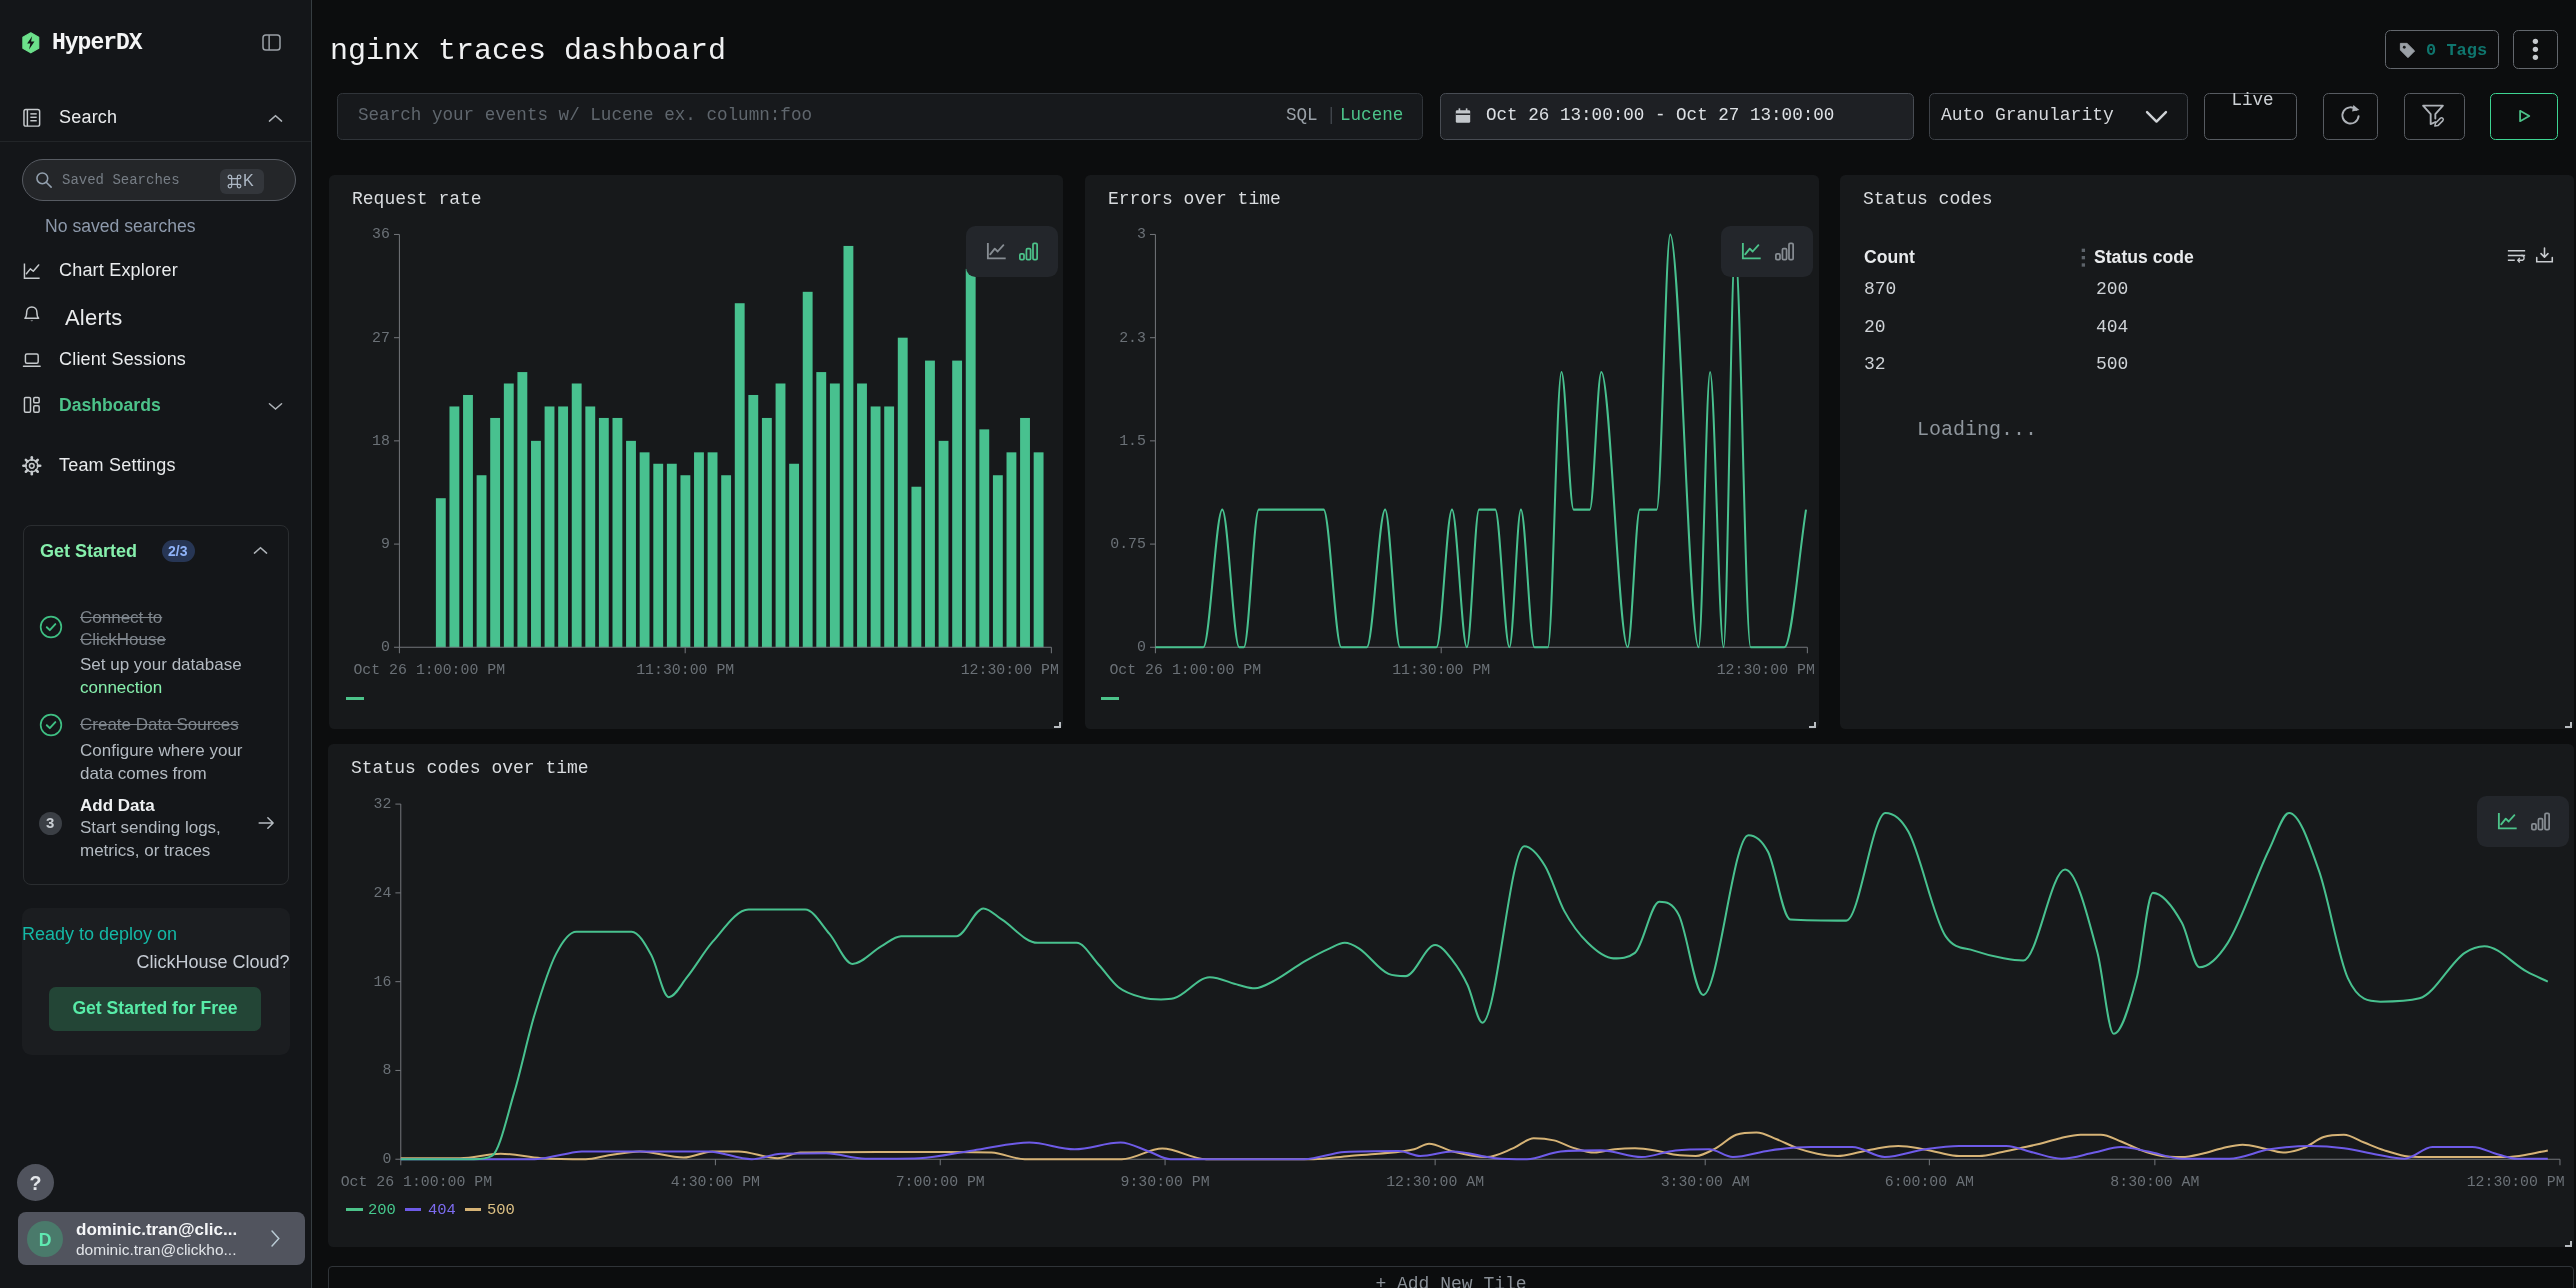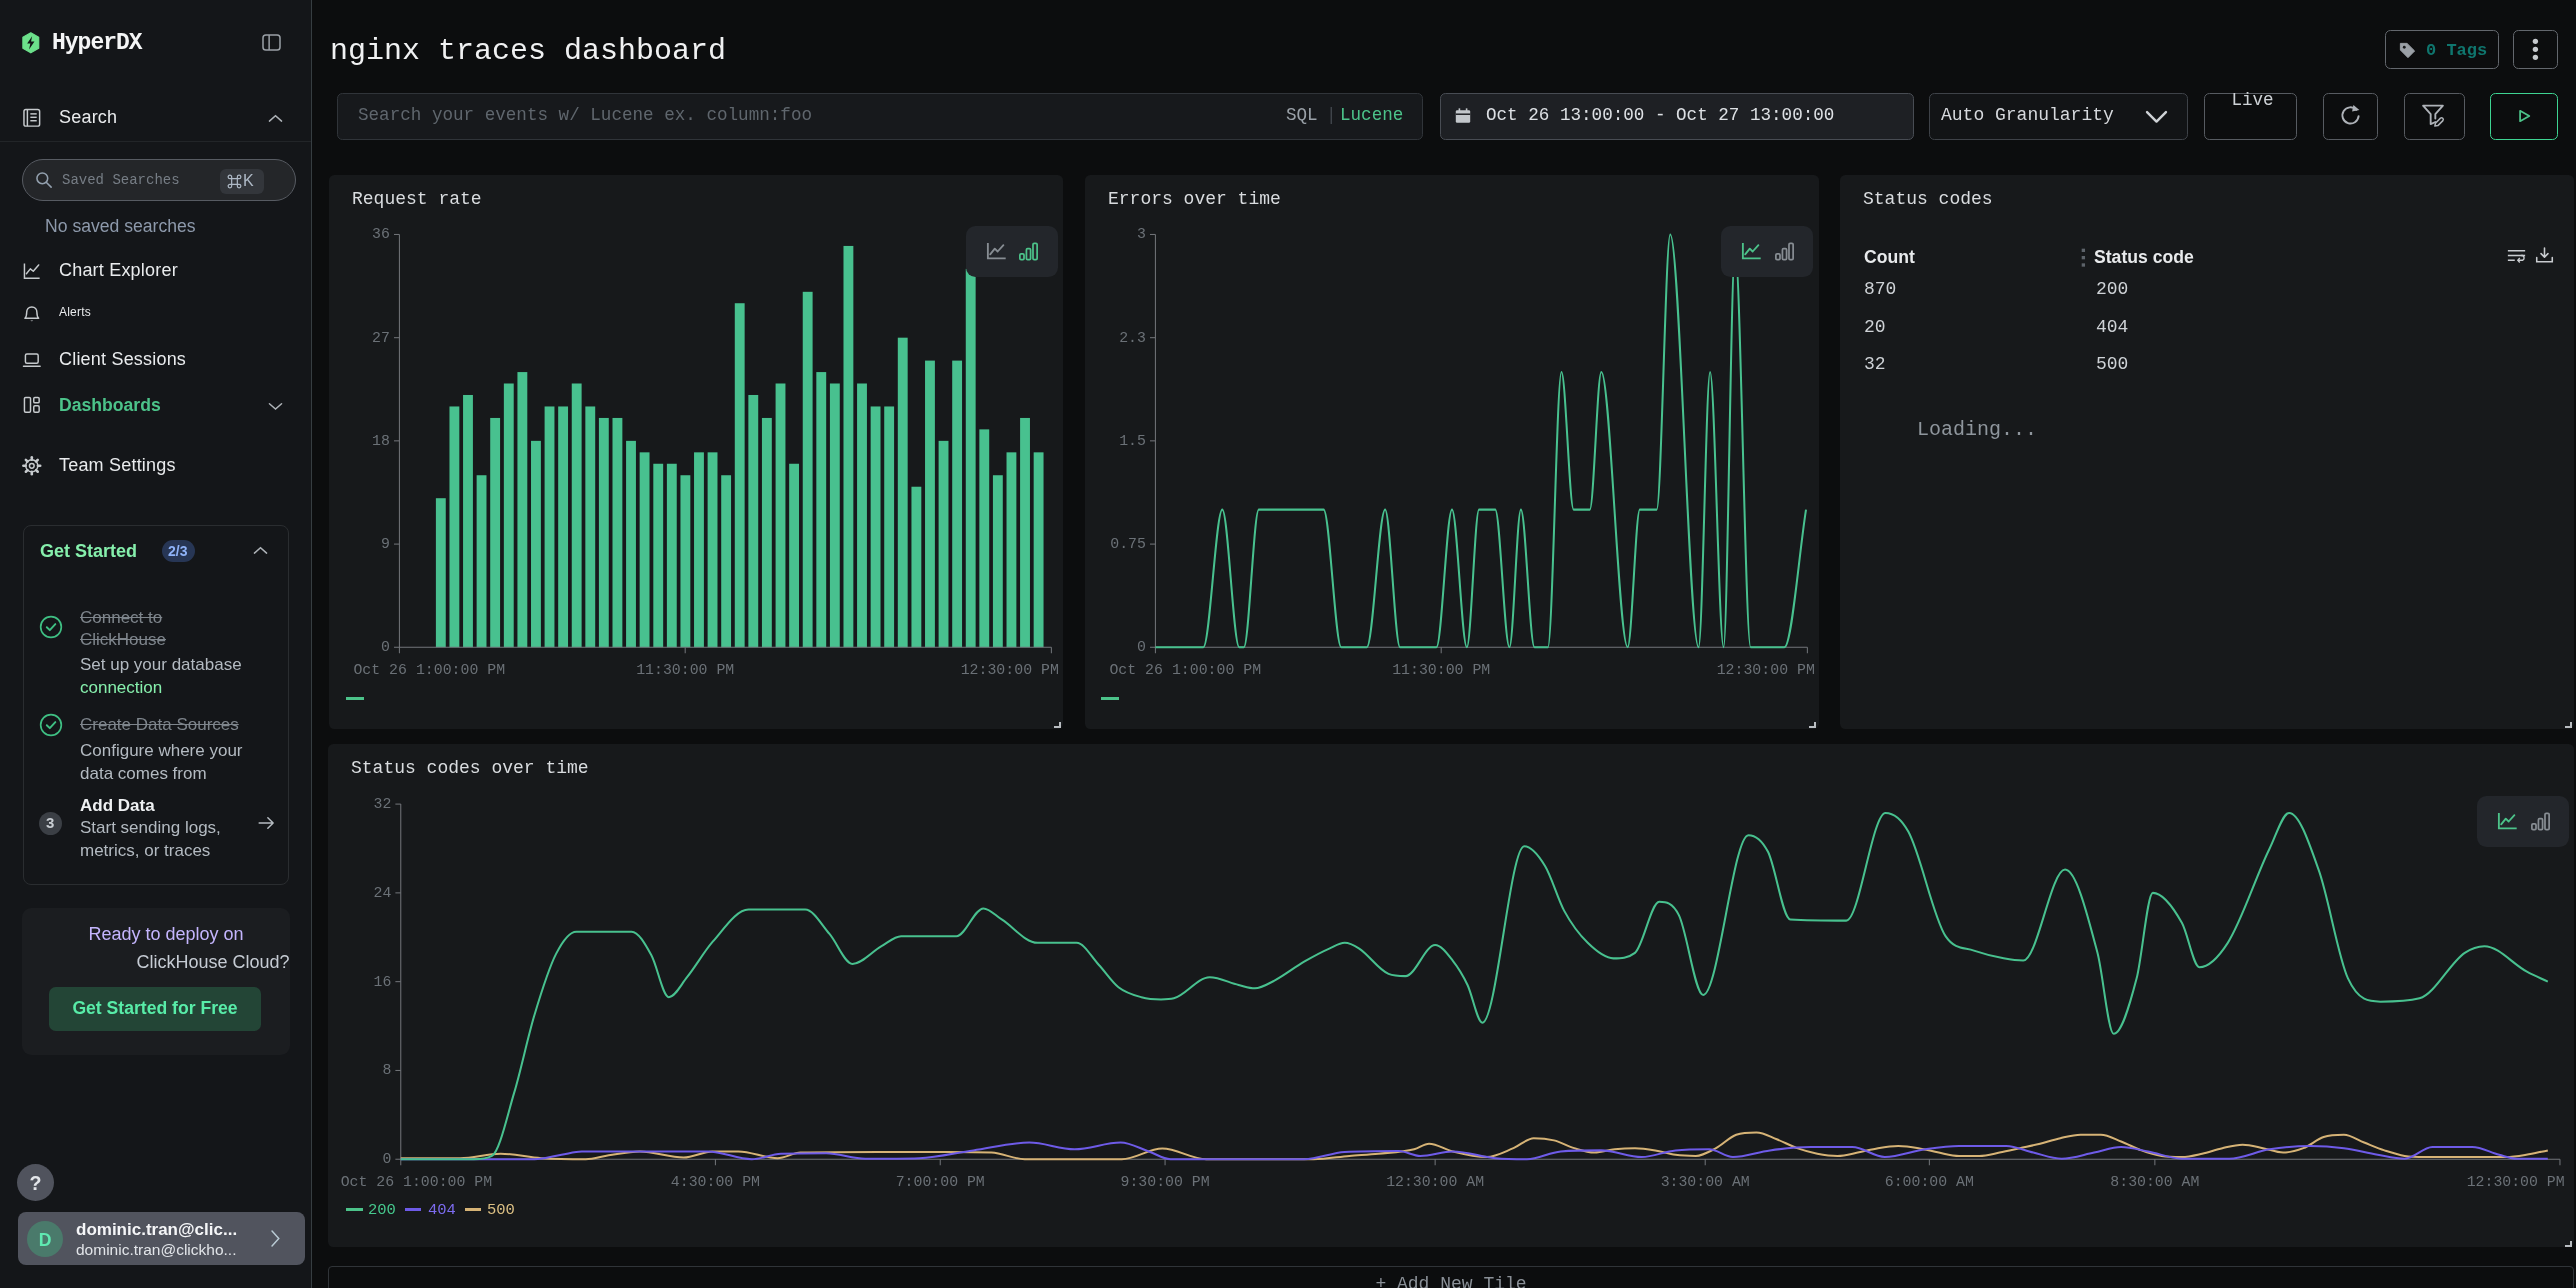--- a/index.html
+++ b/index.html
@@ -45,21 +45,21 @@
 <div class="abs" style="left:45px;top:216px;font-size:17.6px;color:#8d99ab">No saved searches</div>
 <svg class="abs" style="left:22px;top:261px" width="19.6" height="19.6" viewBox="0 0 20 20">
     <path d="M2.5,2.5 V17.5 H18" fill="none" stroke="#c6cacd" stroke-width="1.5"></path>
     <path d="M4.5,13 L8.5,8 L11.5,10.5 L17,4" fill="none" stroke="#c6cacd" stroke-width="1.5" stroke-linejoin="round" stroke-linecap="round"></path>
   </svg>
 <div class="abs" style="left:59px;top:260px;font-size:18px;letter-spacing:0.2px;color:#e9ebed">Chart Explorer</div>
 <svg class="abs" style="left:22px;top:305px" width="19.6" height="19.6" viewBox="0 0 20 20">
     <path d="M10,2 C6.7,2 4.8,4.6 4.8,7.5 C4.8,12 3,13.5 3,13.5 H17 C17,13.5 15.2,12 15.2,7.5 C15.2,4.6 13.3,2 10,2 Z" fill="none" stroke="#c6cacd" stroke-width="1.5" stroke-linejoin="round"></path>
     <path d="M8.6,15.8 A1.6,1.6 0 0 0 11.4,15.8 Z" fill="#c6cacd"></path>
   </svg>
-<div class="abs" style="left:59px;top:305px;font-size:12px;letter-spacing:0.2px;color:#e9ebed">Alerts</div>
+<div class="abs" style="left:65px;top:305px;font-size:22px;letter-spacing:0.2px;color:#e9ebed">Alerts</div>
 <svg class="abs" style="left:22px;top:350px" width="19.6" height="19.6" viewBox="0 0 20 20">
     <rect x="3.5" y="4" width="13" height="9.5" rx="1.5" fill="none" stroke="#c6cacd" stroke-width="1.5"></rect>
     <line x1="1.5" y1="16.5" x2="18.5" y2="16.5" stroke="#c6cacd" stroke-width="1.5" stroke-linecap="round"></line>
   </svg>
 <div class="abs" style="left:59px;top:349px;font-size:18px;letter-spacing:0.2px;color:#e9ebed">Client Sessions</div>
 <svg class="abs" style="left:22px;top:395px" width="19.6" height="19.6" viewBox="0 0 20 20">
     <rect x="2.5" y="2.5" width="6.2" height="15" rx="1.2" fill="none" stroke="#c6cacd" stroke-width="1.5"></rect>
     <rect x="12" y="2.5" width="5.5" height="5.5" rx="1.2" fill="none" stroke="#c6cacd" stroke-width="1.5"></rect>
     <rect x="12" y="11" width="5.5" height="6.5" rx="1.2" fill="none" stroke="#c6cacd" stroke-width="1.5"></rect>
   </svg>
@@ -104,21 +104,21 @@
 <div class="abs" style="left:80px;top:764px;font-size:17px;color:#b3bac1">data comes from</div>
 <div class="abs" style="left:39px;top:812px;width:23px;height:23px;border-radius:50%;background:#3b3f45"></div>
 <div class="abs" style="left:46px;top:814px;font-size:15px;font-weight:bold;color:#c9ced3">3</div>
 <div class="abs" style="left:80px;top:796px;font-size:17px;font-weight:bold;color:#eef0f2">Add Data</div>
 <div class="abs" style="left:80px;top:818px;font-size:17px;color:#b3bac1">Start sending logs,</div>
 <div class="abs" style="left:80px;top:841px;font-size:17px;color:#b3bac1">metrics, or traces</div>
 <svg class="abs" style="left:257px;top:815px" width="19" height="16" viewBox="0 0 28 24">
     <path d="M3,12 H24 M16,4 L24,12 L16,20" fill="none" stroke="#b6bcc2" stroke-width="2.2" stroke-linecap="round" stroke-linejoin="round"></path>
   </svg>
 <div class="abs" style="left:21.6px;top:908px;width:268px;height:147px;background:#1b1d20;border-radius:9.5px"></div>
-<div class="abs" style="left:32px;top:924px;width:268px;text-align:center;font-size:18px;color:#c4b5fd">Ready to deploy on</div>
+<div class="abs" style="left:22px;top:924px;width:268px;font-size:18px;color:#14b8a6">Ready to deploy on</div>
 <div class="abs" style="left:21.6px;top:952px;width:268px;text-align:right;font-size:18px;color:#c6ccd4">ClickHouse Cloud?</div>
 <div class="abs" style="left:49px;top:987px;width:212px;height:44px;background:#234536;border-radius:6.8px"></div>
 <div class="abs" style="left:49px;top:998px;width:212px;text-align:center;font-size:17.6px;font-weight:bold;color:#58eca8">Get Started for Free</div>
 <div class="abs" style="left:17px;top:1164px;width:37px;height:37px;border-radius:50%;background:#50535d"></div>
 <div class="abs" style="left:17px;top:1172px;width:37px;text-align:center;font-size:19.6px;font-weight:bold;color:#e3e6ea">?</div>
 <div class="abs" style="left:17.6px;top:1212px;width:287px;height:53px;background:#51545e;border-radius:8px"></div>
 <div class="abs" style="left:27px;top:1221px;width:36px;height:36px;border-radius:50%;background:#4a7a6b"></div>
 <div class="abs" style="left:27px;top:1230px;width:36px;text-align:center;font-size:17.6px;font-weight:bold;color:#5fe9b1">D</div>
 <div class="abs" style="left:76px;top:1220px;font-size:17px;font-weight:bold;color:#f5f6f8">dominic.tran@clic...</div>
 <div class="abs" style="left:76px;top:1241px;font-size:15.5px;color:#e2e5e9">dominic.tran@clickho...</div>

